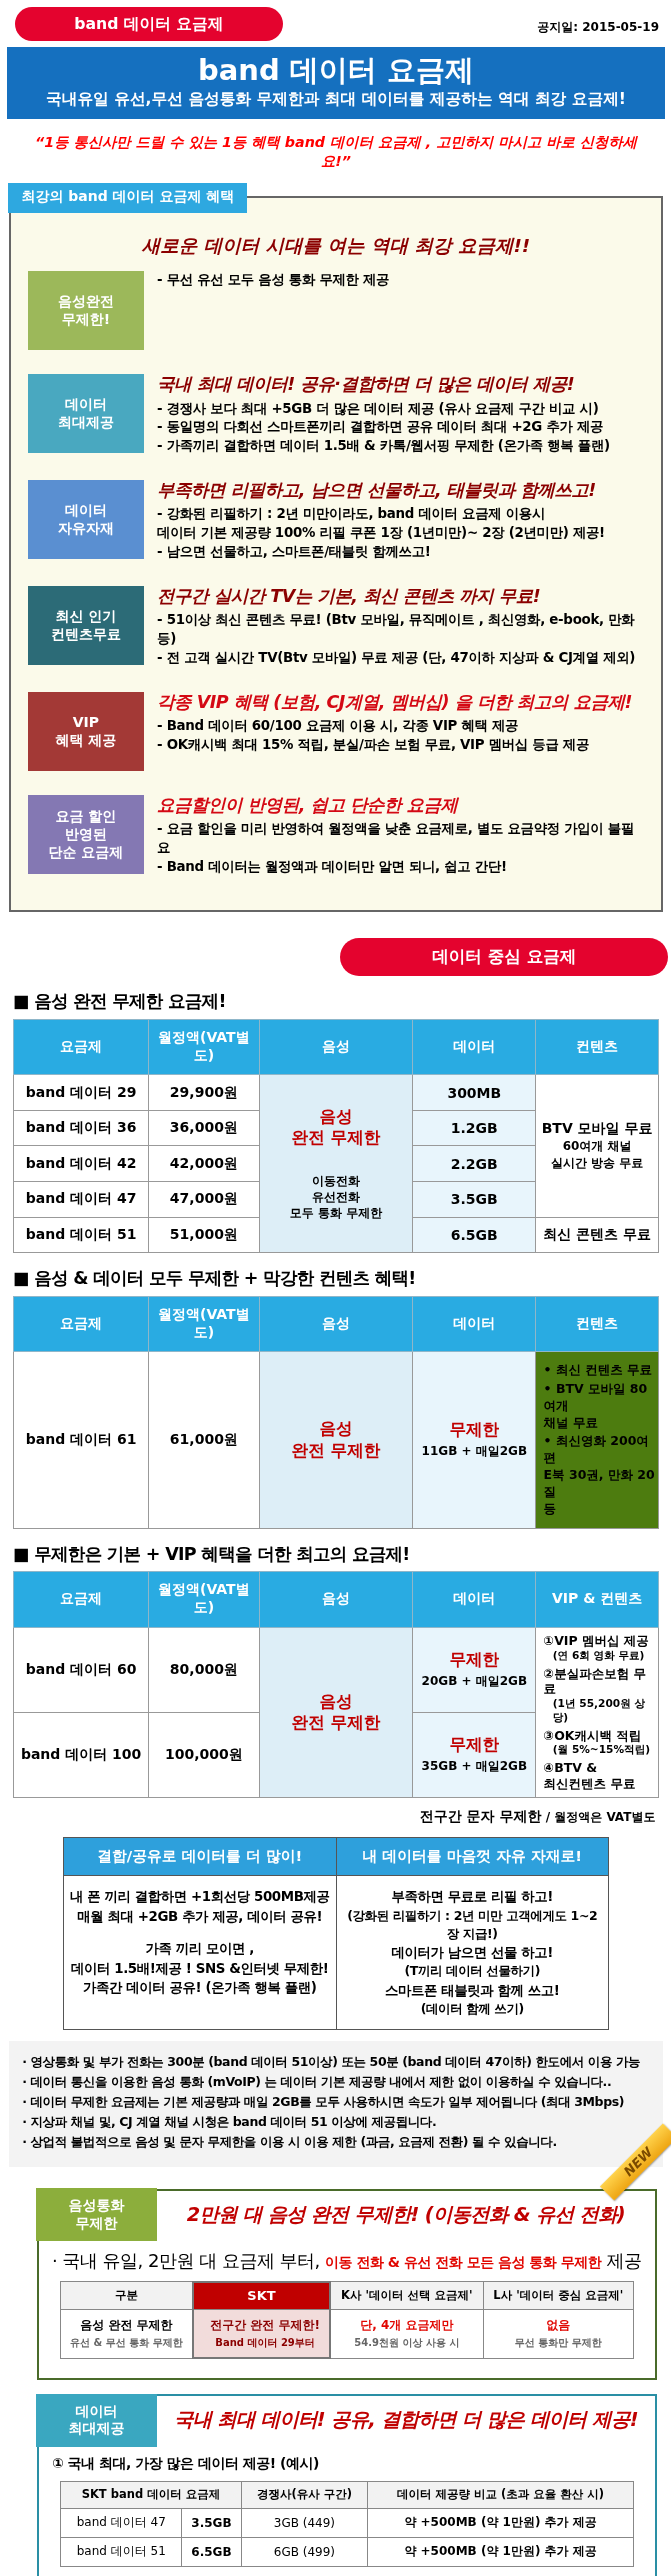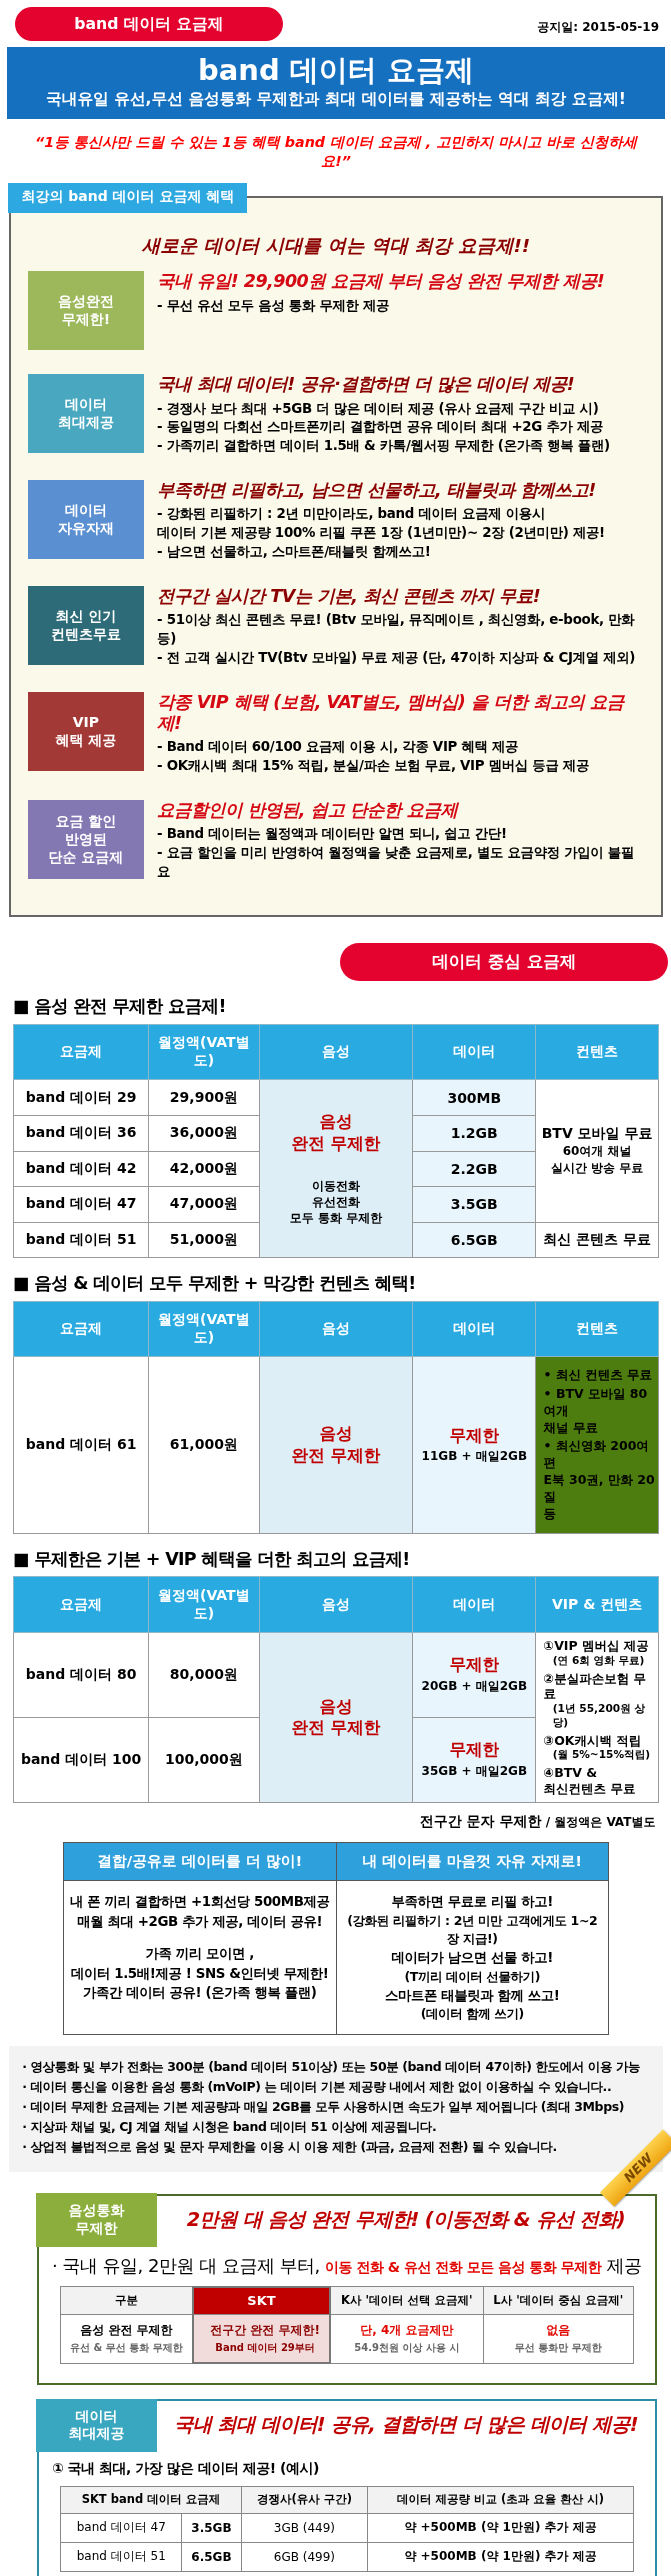--- a/index.html
+++ b/index.html
@@ -133,21 +133,20 @@
   <div class="quote">“1등 통신사만 드릴 수 있는 1등 혜택 band 데이터 요금제 , 고민하지 마시고 바로 신청하세요!”</div>
 
   <div class="benefits">
     <div class="benefits-label">최강의 band 데이터 요금제 혜택</div>
     <div class="benefits-heading">새로운 데이터 시대를 여는 역대 최강 요금제!!</div>
 
     <div class="b-row">
       <div class="b-badge bg1">음성완전
 무제한!</div>
       <div class="b-body">
-        <div class="b-title tc-bright">국내 유일! 29,900원 요금제 부터 음성 완전 무제한 제공!</div>
         <div class="b-bullet">-  무선 유선 모두 음성 통화 무제한 제공</div>
       </div>
     </div>
 
     <div class="b-row">
       <div class="b-badge bg2">데이터
 최대제공</div>
       <div class="b-body">
         <div class="b-title tc-dark">국내 최대 데이터! 공유·결합하면 더 많은 데이터 제공!</div>
         <div class="b-bullet">-  경쟁사 보다 최대 +5GB  더 많은 데이터 제공 (유사 요금제 구간 비교 시)</div>
@@ -174,34 +173,34 @@
         <div class="b-title tc-dark">전구간 실시간 TV는 기본, 최신 콘텐츠 까지 무료!</div>
         <div class="b-bullet">-  51이상 최신 콘텐츠 무료! (Btv 모바일, 뮤직메이트 , 최신영화, e-book, 만화 등)</div>
         <div class="b-bullet">-  전 고객 실시간 TV(Btv 모바일) 무료 제공 (단, 47이하 지상파 &amp; CJ계열 제외)</div>
       </div>
     </div>
 
     <div class="b-row">
       <div class="b-badge bg5">VIP
 혜택 제공</div>
       <div class="b-body">
-        <div class="b-title tc-bright">각종 VIP 혜택 (보험, VAT별도, 멤버십) 을 더한 최고의 요금제!</div>
+        <div class="b-title tc-bright">각종 VIP 혜택 (보험, CJ계열, 멤버십) 을 더한 최고의 요금제!</div>
         <div class="b-bullet">-  Band 데이터 60/100 요금제 이용 시, 각종 VIP 혜택 제공</div>
         <div class="b-bullet">-  OK캐시백 최대 15% 적립, 분실/파손 보험 무료, VIP 멤버십 등급 제공</div>
       </div>
     </div>
 
     <div class="b-row">
       <div class="b-badge bg6">요금 할인
 반영된
 단순 요금제</div>
       <div class="b-body">
         <div class="b-title tc-bright">요금할인이 반영된, 쉽고 단순한 요금제</div>
+        <div class="b-bullet">-  요금 할인을 미리 반영하여 월정액을 낮춘 요금제로, 별도 요금약정 가입이 불필요</div>
         <div class="b-bullet">-  Band 데이터는 월정액과 데이터만 알면 되니, 쉽고 간단!</div>
-        <div class="b-bullet">-  요금 할인을 미리 반영하여 월정액을 낮춘 요금제로, 별도 요금약정 가입이 불필요</div>
       </div>
     </div>
   </div>
 
   <div class="center-pill">데이터 중심 요금제</div>
 
   <div class="sec-heading">■ 음성 완전 무제한 요금제!</div>
   <table class="plan-table">
     <thead>
       <tr>
@@ -295,21 +294,21 @@
       <tr>
         <th>요금제</th>
         <th>월정액(VAT별도)</th>
         <th>음성</th>
         <th>데이터</th>
         <th>VIP &amp; 컨텐츠</th>
       </tr>
     </thead>
     <tbody>
       <tr>
-        <td>band 데이터 80</td>
+        <td>band 데이터 60</td>
         <td>80,000원</td>
         <td class="voice-cell" rowspan="2">
           <div class="v-main">음성
 완전 무제한</div>
         </td>
         <td class="data-cell">
           <div class="d-main">무제한</div>
           <div class="d-sub">20GB + 매일2GB</div>
         </td>
         <td class="vip-cell" rowspan="2">

